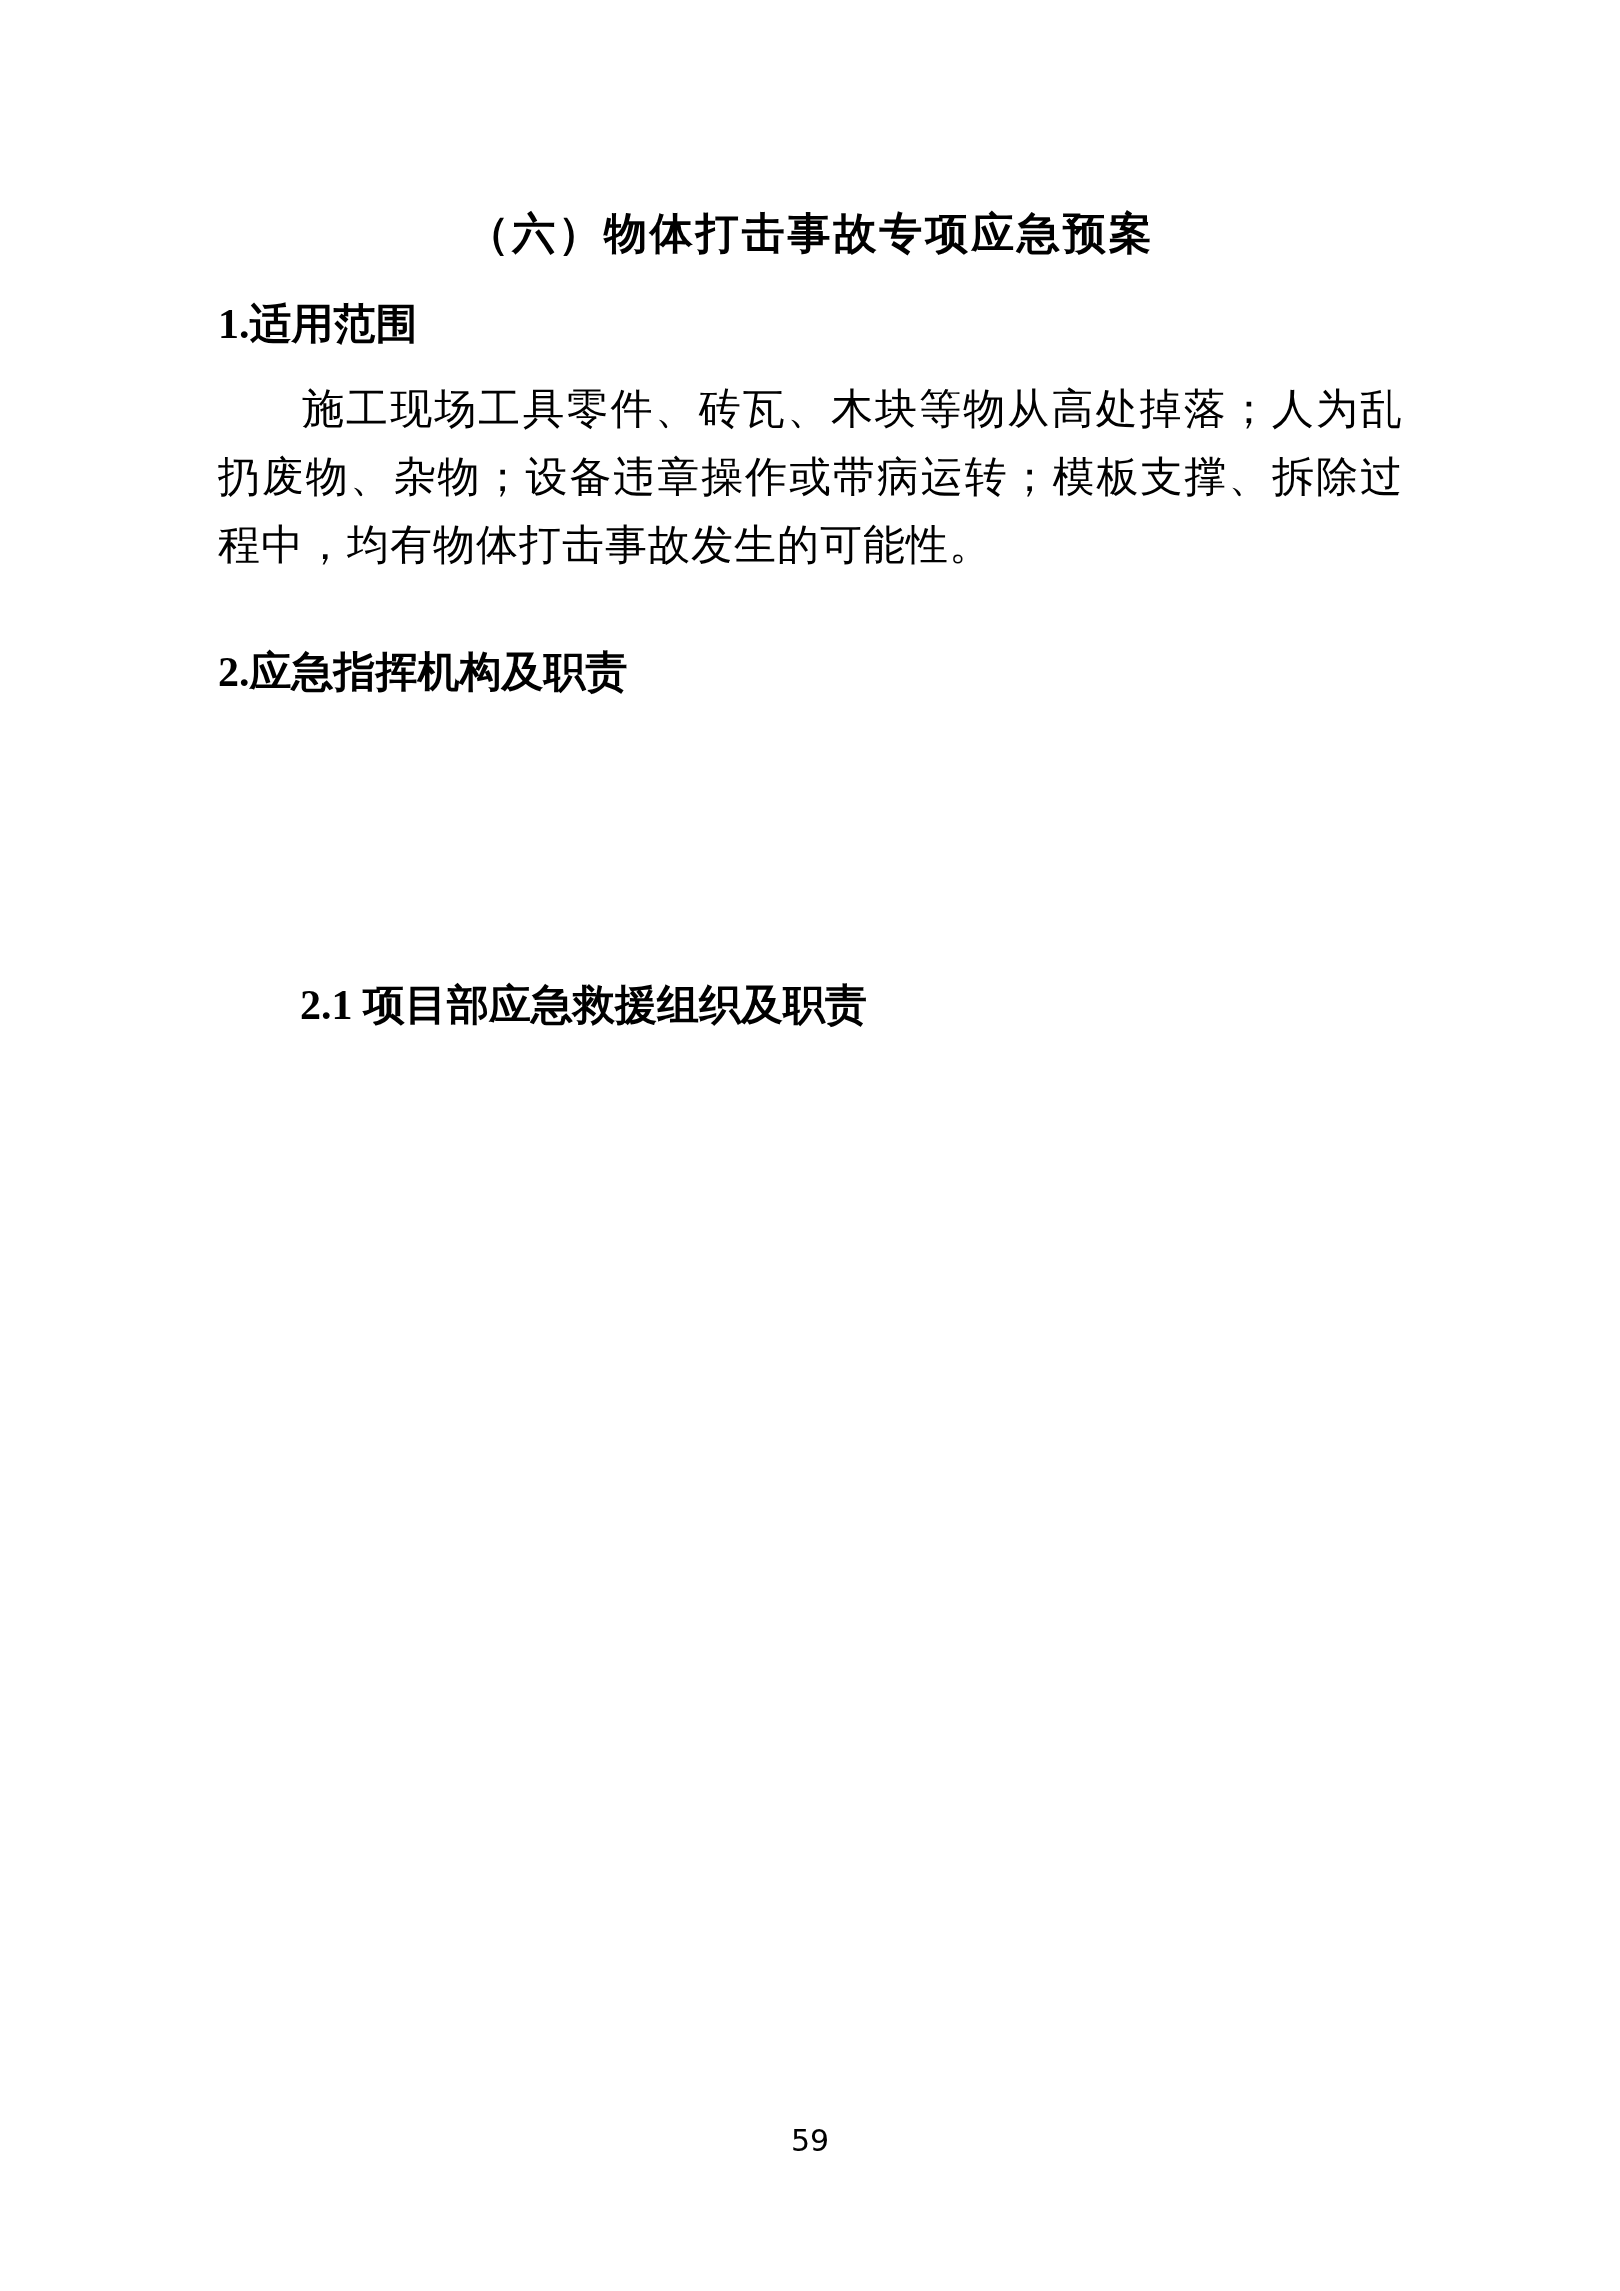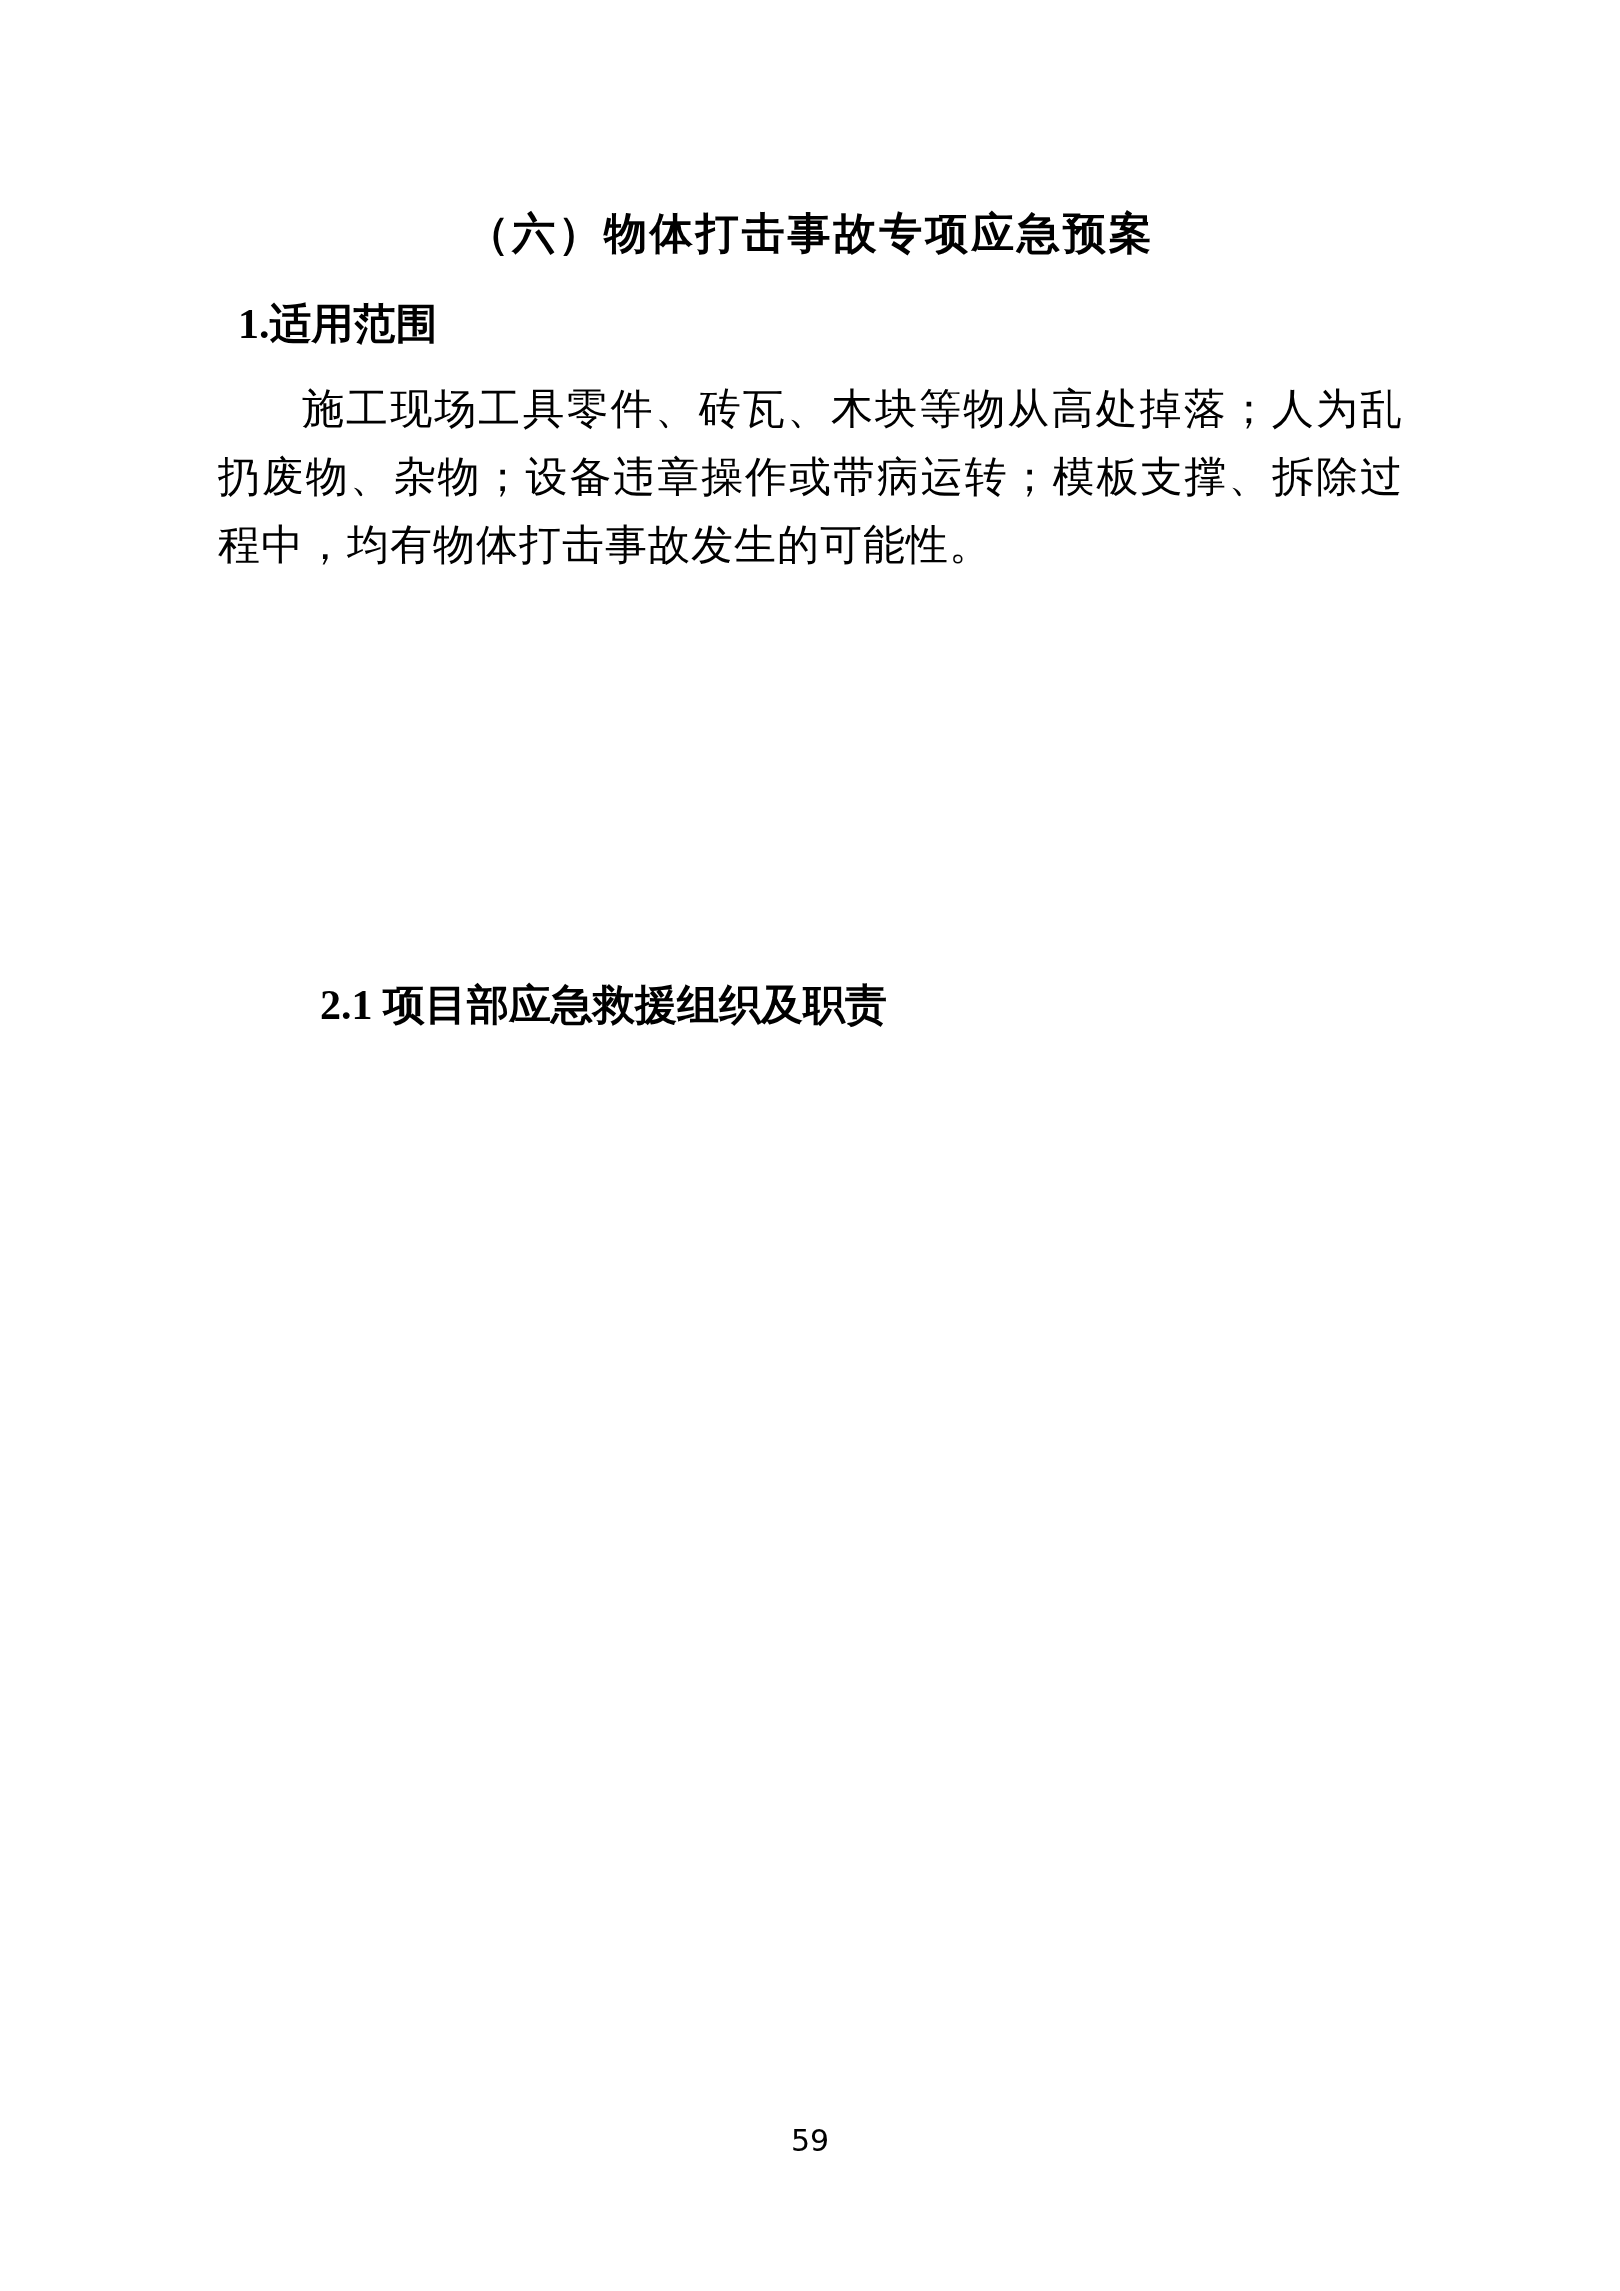--- a/index.html
+++ b/index.html
@@ -27,21 +27,20 @@
     white-space: nowrap;
   }
   .h-1 {
     position: absolute;
     left: 218px;
     width: 1185px;
     top: 282px;
     font-size: 42px;
     font-weight: bold;
     line-height: 84px;
-    margin-left: 20px;
   }
   .h-2 { top: 630px; }
   .h-2-1 {
     top: 963px;
     text-indent: 82px;
   }
   .body-p {
     position: absolute;
     left: 218px;
     width: 1185px;
@@ -70,20 +69,21 @@
 <body>
 
 <div class="page">
 
   <div class="doc-title">（六）物体打击事故专项应急预案</div>
 
   <div class="h-1">1.适用范围</div>
 
   <p class="body-p p-1">施工现场工具零件、砖瓦、木块等物从高处掉落；人为乱扔废物、杂物；设备违章操作或带病运转；模板支撑、拆除过程中，均有物体打击事故发生的可能性。</p>
 
+  <div class="h-1 h-2">2.应急指挥机构及职责</div>
 
 
   <div class="h-1 h-2-1">2.1 项目部应急救援组织及职责</div>
 
 
   <div class="page-number">59</div>
 
 </div>
 
 

